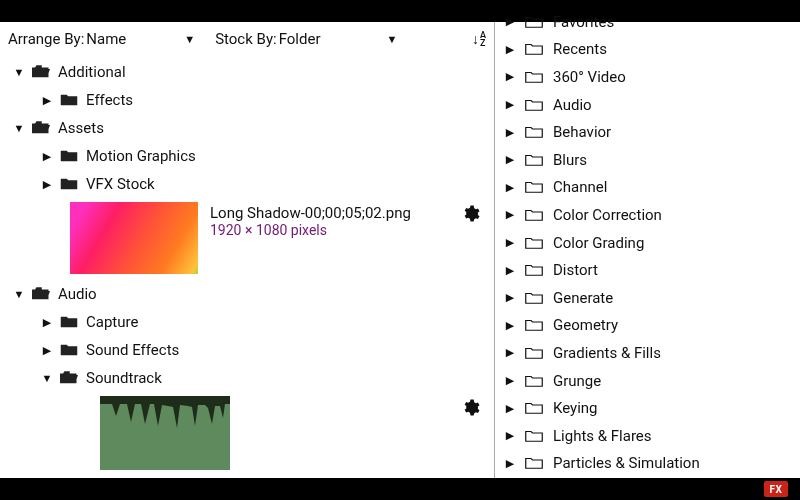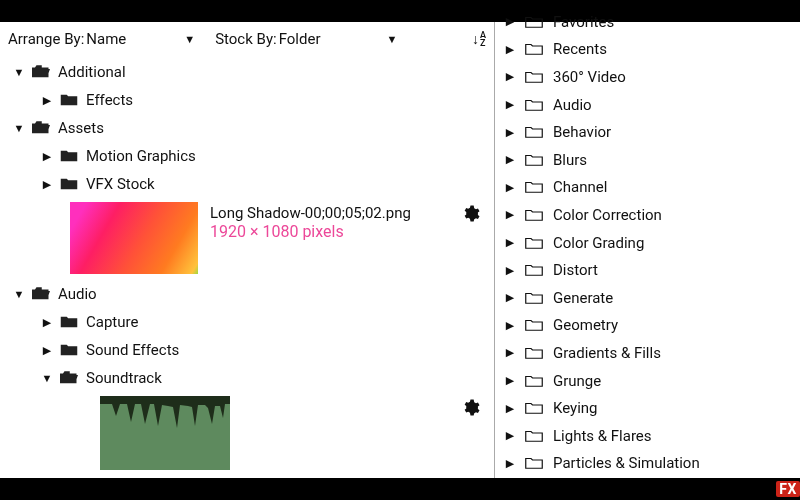--- a/index.html
+++ b/index.html
@@ -16,27 +16,27 @@
   .topbar, .botbar {
     position: absolute;
     left: 0; right: 0;
     height: 22px;
     background: #000;
   }
   .topbar { top: 0; }
   .botbar { bottom: 0; }
   .fx-badge {
     position: absolute;
-    right: 0;
+    right: 12px;
     bottom: 3px;
     width: 24px;
     height: 16px;
     background: #cc2318;
     color: #fff;
-    font-size: 14px;
+    font-size: 10px;
     font-weight: 700;
     display: flex;
     align-items: center;
     justify-content: center;
     border-radius: 2px;
     letter-spacing: 0.5px;
   }
 
   .content {
     position: absolute;
@@ -113,21 +113,21 @@
   .asset .thumb.gradient {
     background: linear-gradient(120deg, #ff2fbd 0%, #ff2fbd 10%, #fe1e64 30%, #ff5138 55%, #ff7b20 78%, #ffc23b 96%, #9dda40 100%);
   }
   .asset .meta {
     padding-left: 12px;
     flex: 1;
     display: flex;
     flex-direction: column;
   }
   .asset .title { margin-top: 2px; }
-  .asset .sub { color: #ec4899; font-size: 16px; }
+  .asset .sub { color: #701a75; font-size: 14px; }
   .gear {
     margin-top: 2px;
     margin-right: 6px;
     cursor: pointer;
   }
   .gear svg { width: 19px; height: 19px; fill:#111; }
 
   .wave {
     margin-left: 100px;
     width: 130px;

